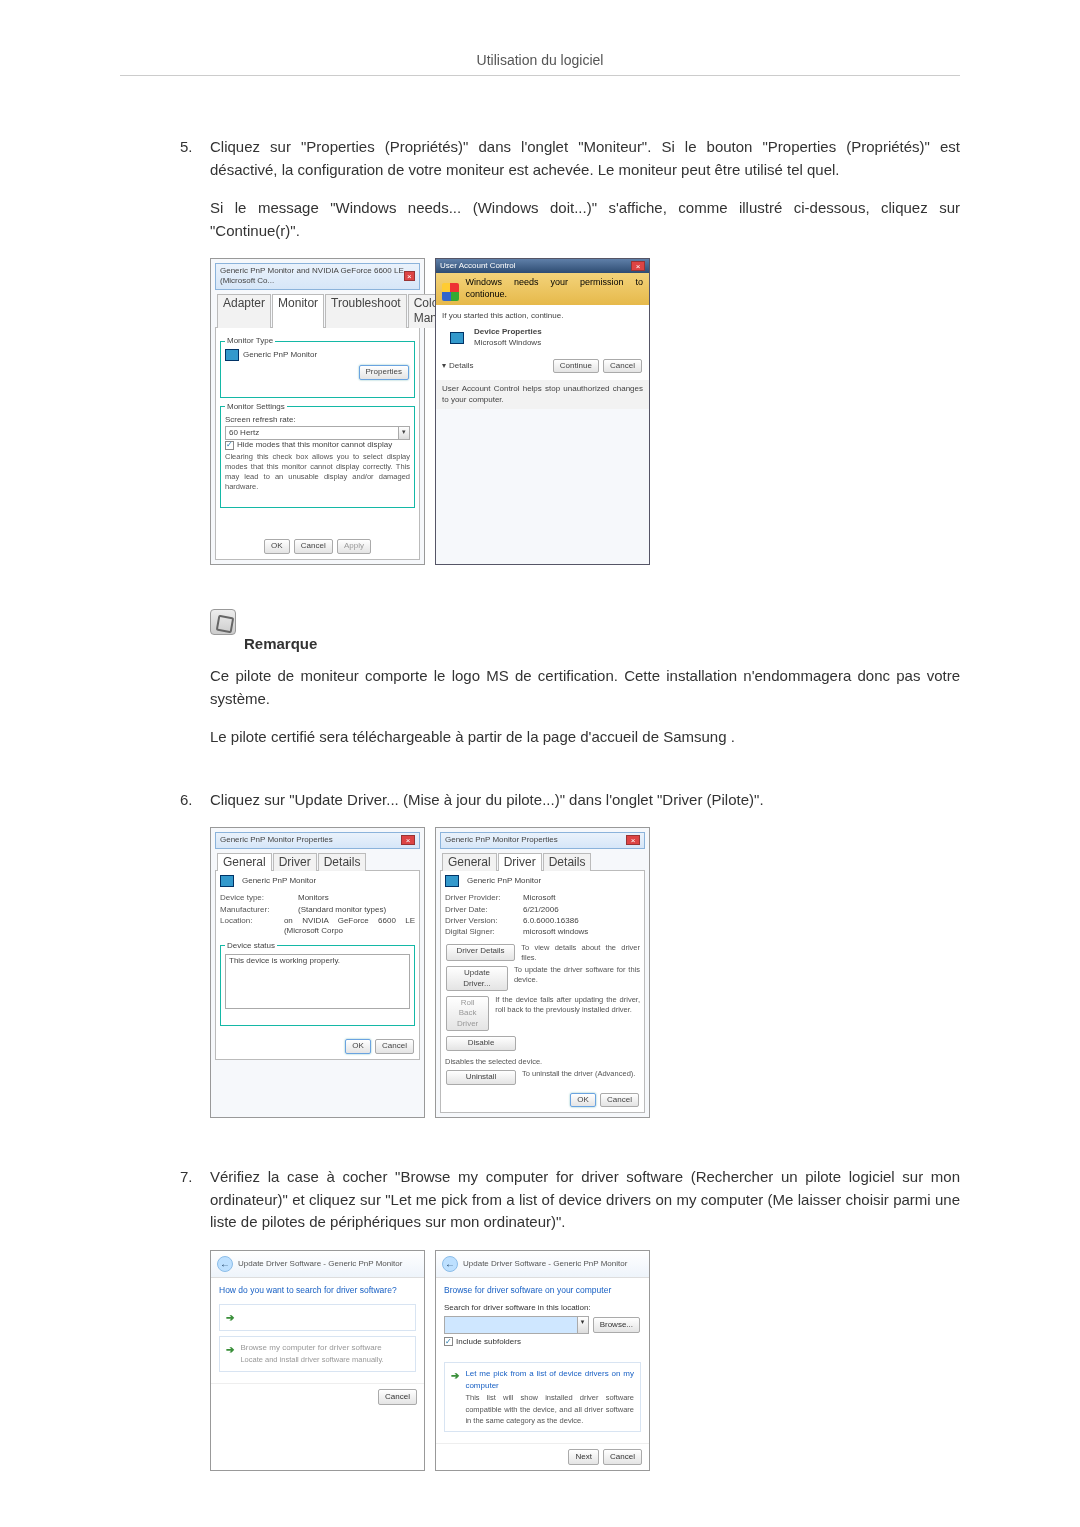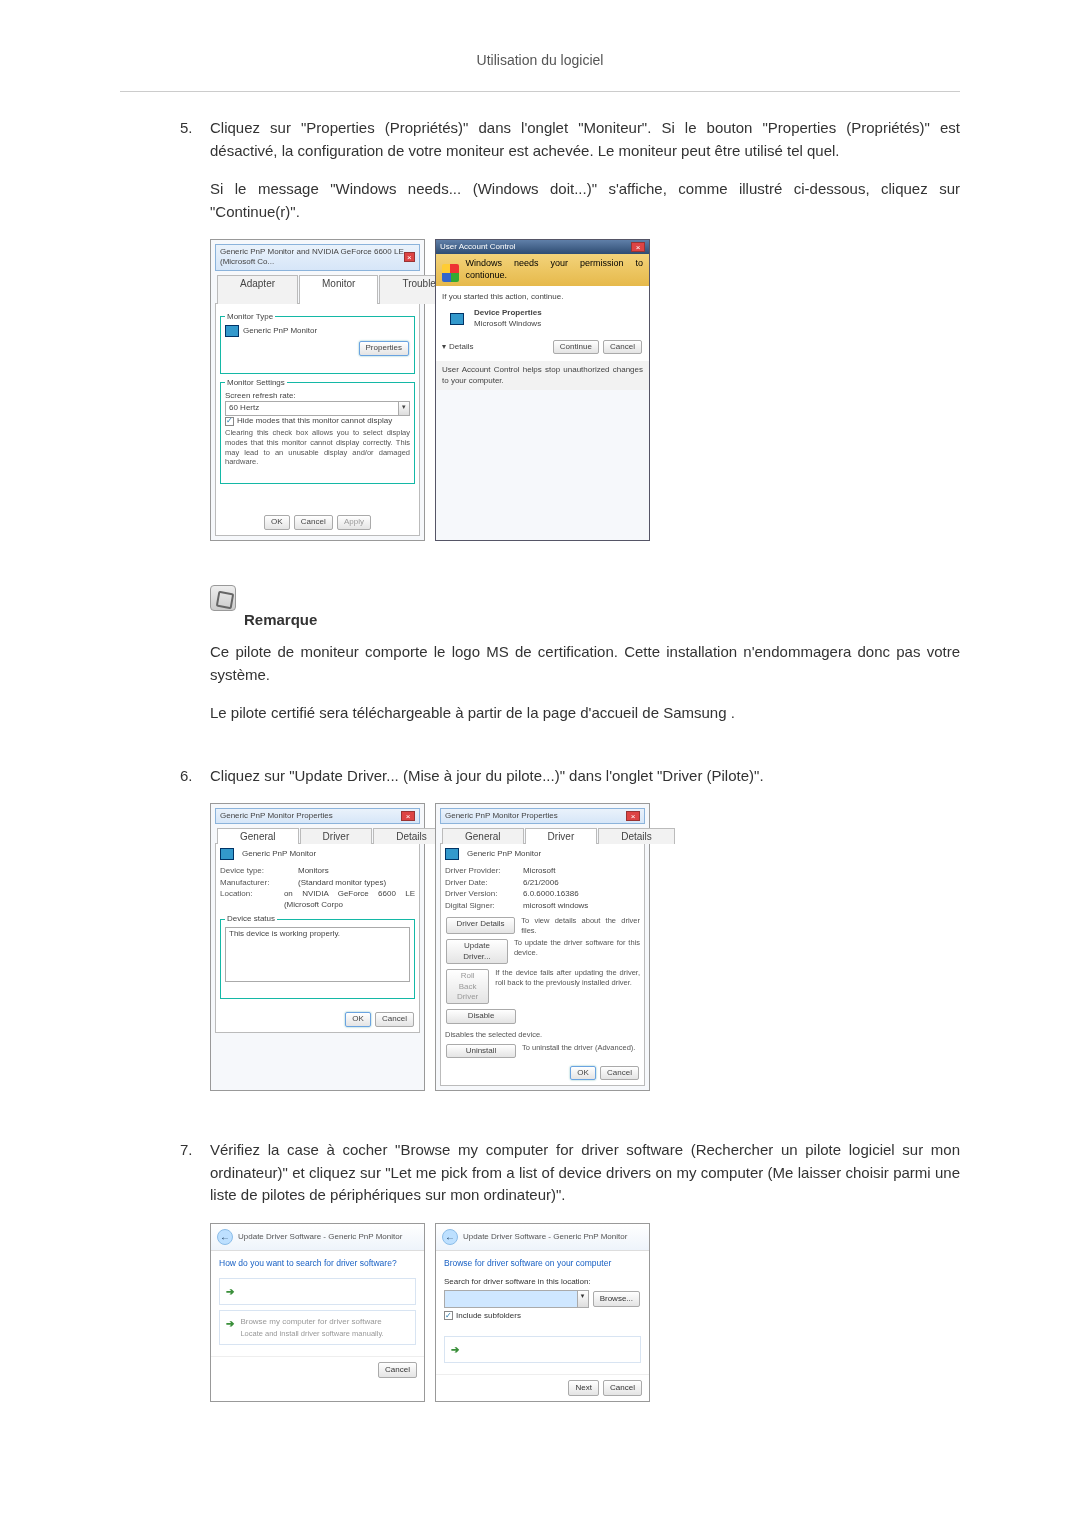--- a/index.html
+++ b/index.html
@@ -9,22 +9,22 @@
     width: 1080px;
     margin: 0 auto;
     padding: 50px 120px 50px 120px;
     color: #333;
     font-size: 15px;
     line-height: 1.5;
   }
   .header {
     text-align: center;
     border-bottom: 1px solid #ccc;
-    padding-bottom: 20px;
-    margin-bottom: 25px;
+    padding-bottom: 4px;
+    margin-bottom: 60px;
     color: #555;
     font-size: 14px;
   }
   .content-block { padding-left: 60px; }
   ol.steps { list-style: none; }
   ol.steps > li {
     display: flex;
     margin-bottom: 24px;
     text-align: justify;
   }
@@ -75,22 +75,22 @@
     line-height:9px;
   }
   .tabs {
     display:flex;
     gap:1px;
     padding: 2px 0 0 2px;
   }
   .tab {
     border:1px solid #bbb;
     background:#f2f2f2;
-    padding:1px 22px;
-    font-size:10px;
+    padding:1px 5px;
+    font-size:12px;
     border-bottom:none;
   }
   .tab.active { background:#fff; }
   .panel {
     border:1px solid #bbb;
     background:#fff;
     padding:4px;
     margin-top:-1px;
   }
   .btn {
@@ -480,20 +480,24 @@
               <div class="arrow">▾</div>
             </div>
             <span class="btn">Browse...</span>
           </div>
           <div class="chk">
             <span class="box checked"></span>
             <span>Include subfolders</span>
           </div>
           <div class="opt" style="margin-top:14px;">
             <span class="plus">➔</span>
+            <div>
+              <div class="link">Let me pick from a list of device drivers on my computer</div>
+              <div class="small-txt">This list will show installed driver software compatible with the device, and all driver software in the same category as the device.</div>
+            </div>
           </div>
         </div>
         <div class="wf">
           <span class="btn">Next</span>
           <span class="btn">Cancel</span>
         </div>
       </div>
     </div>
   </div>
 </li>

